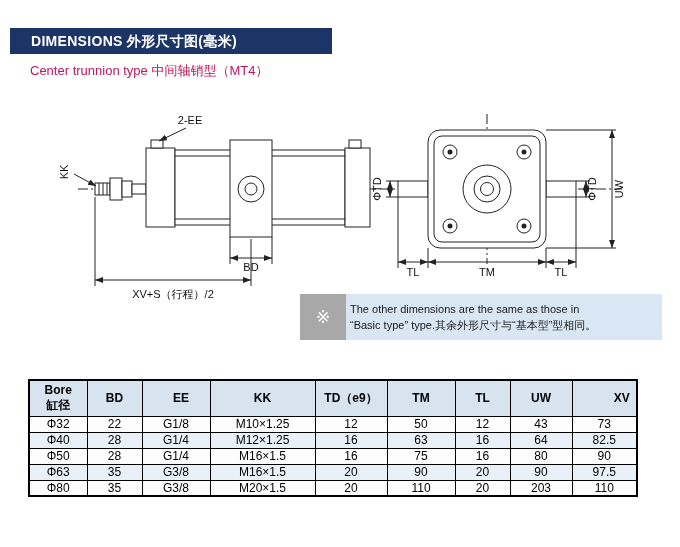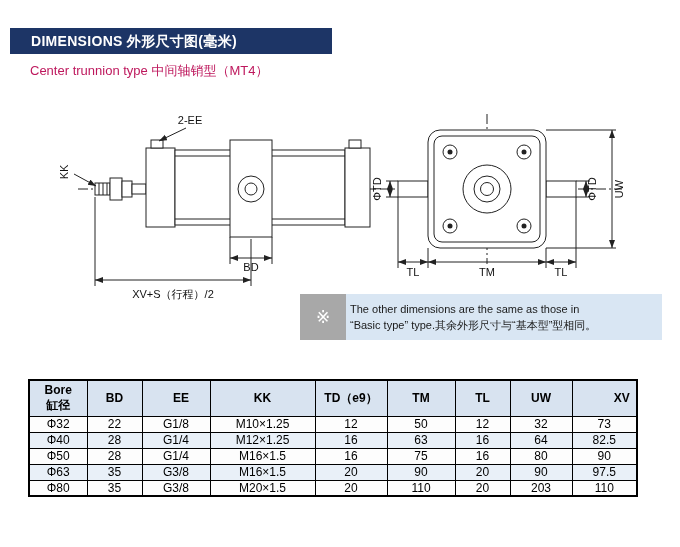--- a/index.html
+++ b/index.html
@@ -183,21 +183,21 @@
     </thead>
     <tbody id="table-body">
         <tr>
           <td>Φ32</td>
           <td>22</td>
           <td>G1/8</td>
           <td>M10×1.25</td>
           <td>12</td>
           <td>50</td>
           <td>12</td>
-          <td>32</td>
+          <td>43</td>
           <td>73</td>
         </tr>
         <tr>
           <td>Φ40</td>
           <td>28</td>
           <td>G1/4</td>
           <td>M12×1.25</td>
           <td>16</td>
           <td>63</td>
           <td>16</td>

